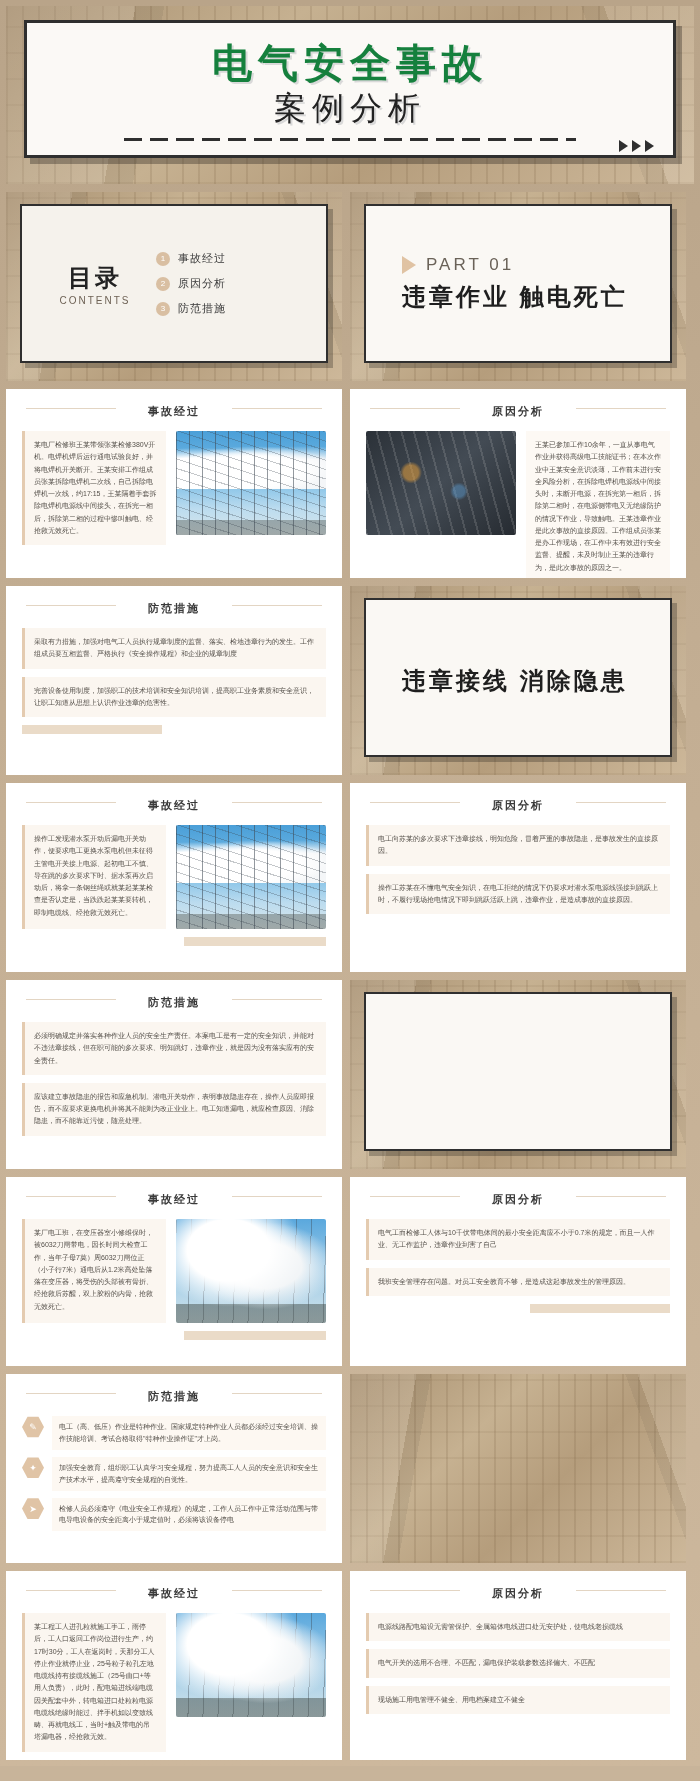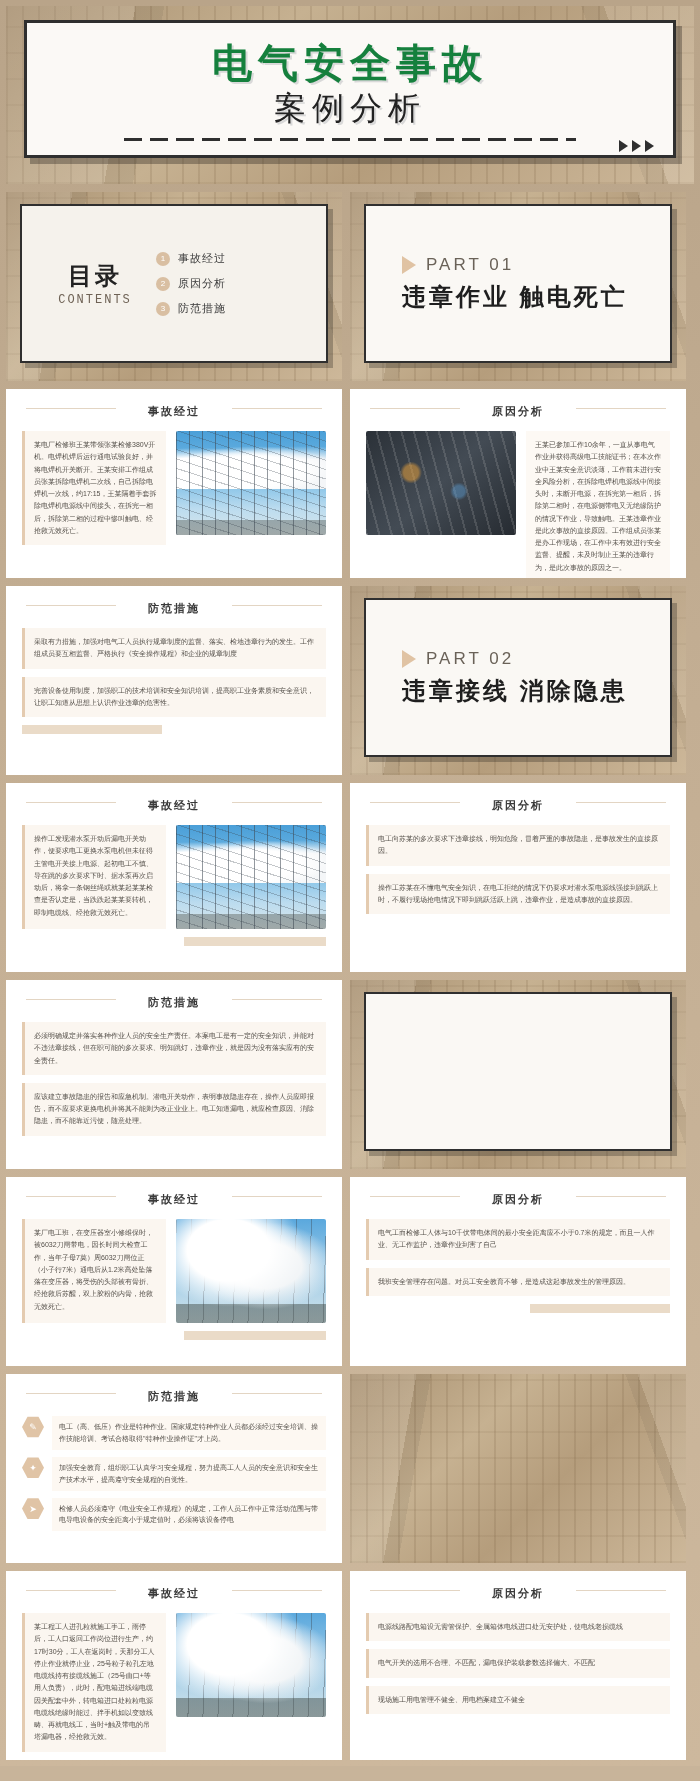--- a/index.html
+++ b/index.html
@@ -78,21 +78,21 @@
   
   .contents-card {
     position: absolute; left: 14px; top: 12px; right: 14px; bottom: 18px;
     background: #f5f2ec;
     border: 2px solid #2f2f2f;
     box-shadow: 5px 5px 0 rgba(40,35,30,.3);
     display: flex; align-items: center; padding: 0 18px;
   }
   .contents-left { width: 110px; text-align: center; }
   .contents-left .cn { font-size: 24px; font-weight: bold; letter-spacing: 3px; color:#222; }
-  .contents-left .en { font-size: 12px; letter-spacing: 2px; color:#6e6255; margin-top: 1px; font-family: Liberation Mono, monospace; }
+  .contents-left .en { font-size: 10px; letter-spacing: 2px; color:#6e6255; margin-top: 1px; }
   .contents-list { flex: 1; display:flex; flex-direction: column; gap: 10px; padding-left: 6px;}
   .contents-item { display: flex; align-items: center; gap: 8px; }
   .num-circle {
     width: 14px; height: 14px; border-radius: 50%;
     background: #d9bfa2; color:#fff; font-size: 8px;
     display:flex; align-items:center; justify-content:center;
   }
   .contents-item .lbl { font-size: 11px; color:#3a3a3a; letter-spacing:1px; }
 
   
@@ -272,24 +272,20 @@
         <div class="txtbox">采取有力措施，加强对电气工人员执行规章制度的监督、落实、检地违章行为的发生。工作组成员要互相监督、严格执行《安全操作规程》和企业的规章制度</div>
         <div class="txtbox">完善设备使用制度，加强职工的技术培训和安全知识培训，提高职工业务素质和安全意识，让职工知道从思想上认识作业违章的危害性。</div>
       </div>
     </div>
     <div class="underbar short"></div>
   </div>
 
   <div class="slide">
     <div class="bg-tex"></div>
     <div class="part-card">
-      <div class="part-row">
-        <span class="tri"></span>
-        <span class="part-no">PART 02</span>
-      </div>
       <div class="part-title">违章接线 消除隐患</div>
     </div>
   </div>
 
   <div class="slide">
     <div class="c-head">
       <span class="line l"></span>
       <span class="t">事故经过</span>
       <span class="line r"></span>
     </div>

